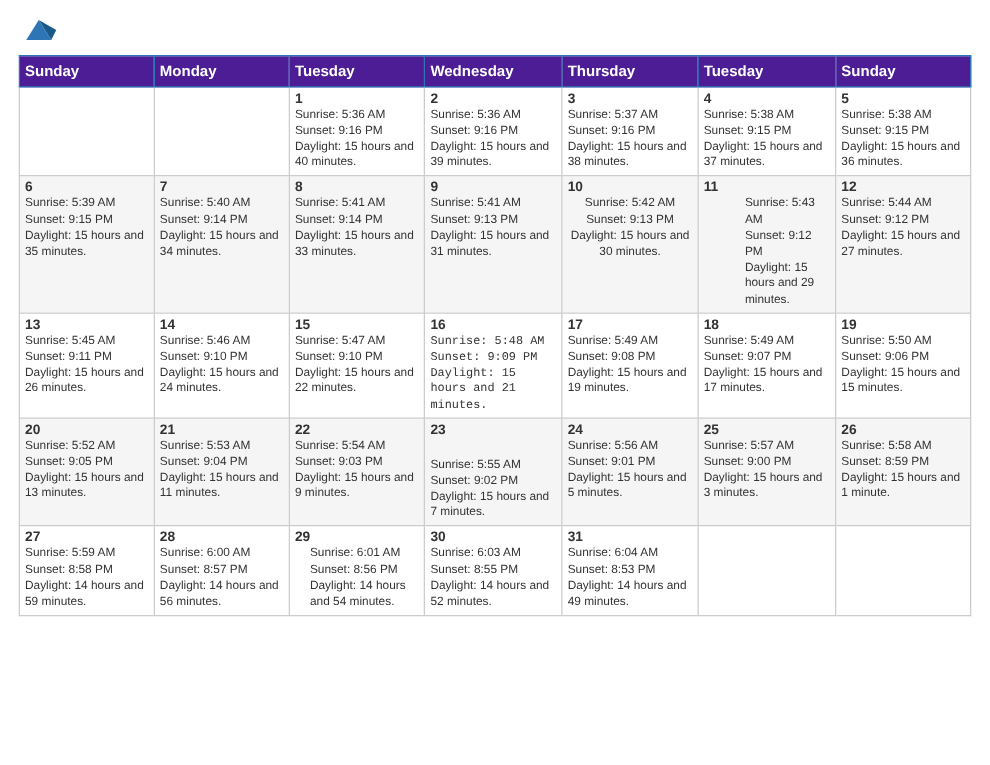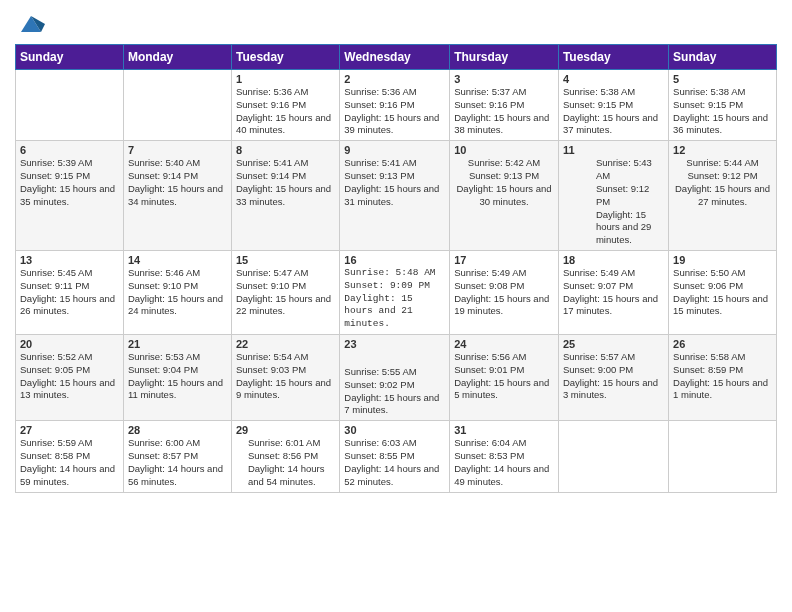--- a/index.html
+++ b/index.html
@@ -195,21 +195,21 @@
 Daylight: 15 hours and 30 minutes.</div>
           </td>
           <td>
             <div class="day-number">11</div>
             <div class="day-info" style="white-space: pre-line; margin-left: 33px;">Sunrise: 5:43 AM
 Sunset: 9:12 PM
 Daylight: 15 hours and 29 minutes.</div>
           </td>
           <td>
             <div class="day-number">12</div>
-            <div class="day-info" style="white-space: pre-line; text-align: center;">Sunrise: 5:44 AM
+            <div class="day-info" style="white-space: pre-line;">Sunrise: 5:44 AM
 Sunset: 9:12 PM
 Daylight: 15 hours and 27 minutes.</div>
           </td>
         </tr>
         <tr>
           <td>
             <div class="day-number">13</div>
             <div class="day-info" style="white-space: pre-line;">Sunrise: 5:45 AM
 Sunset: 9:11 PM
 Daylight: 15 hours and 26 minutes.</div>

